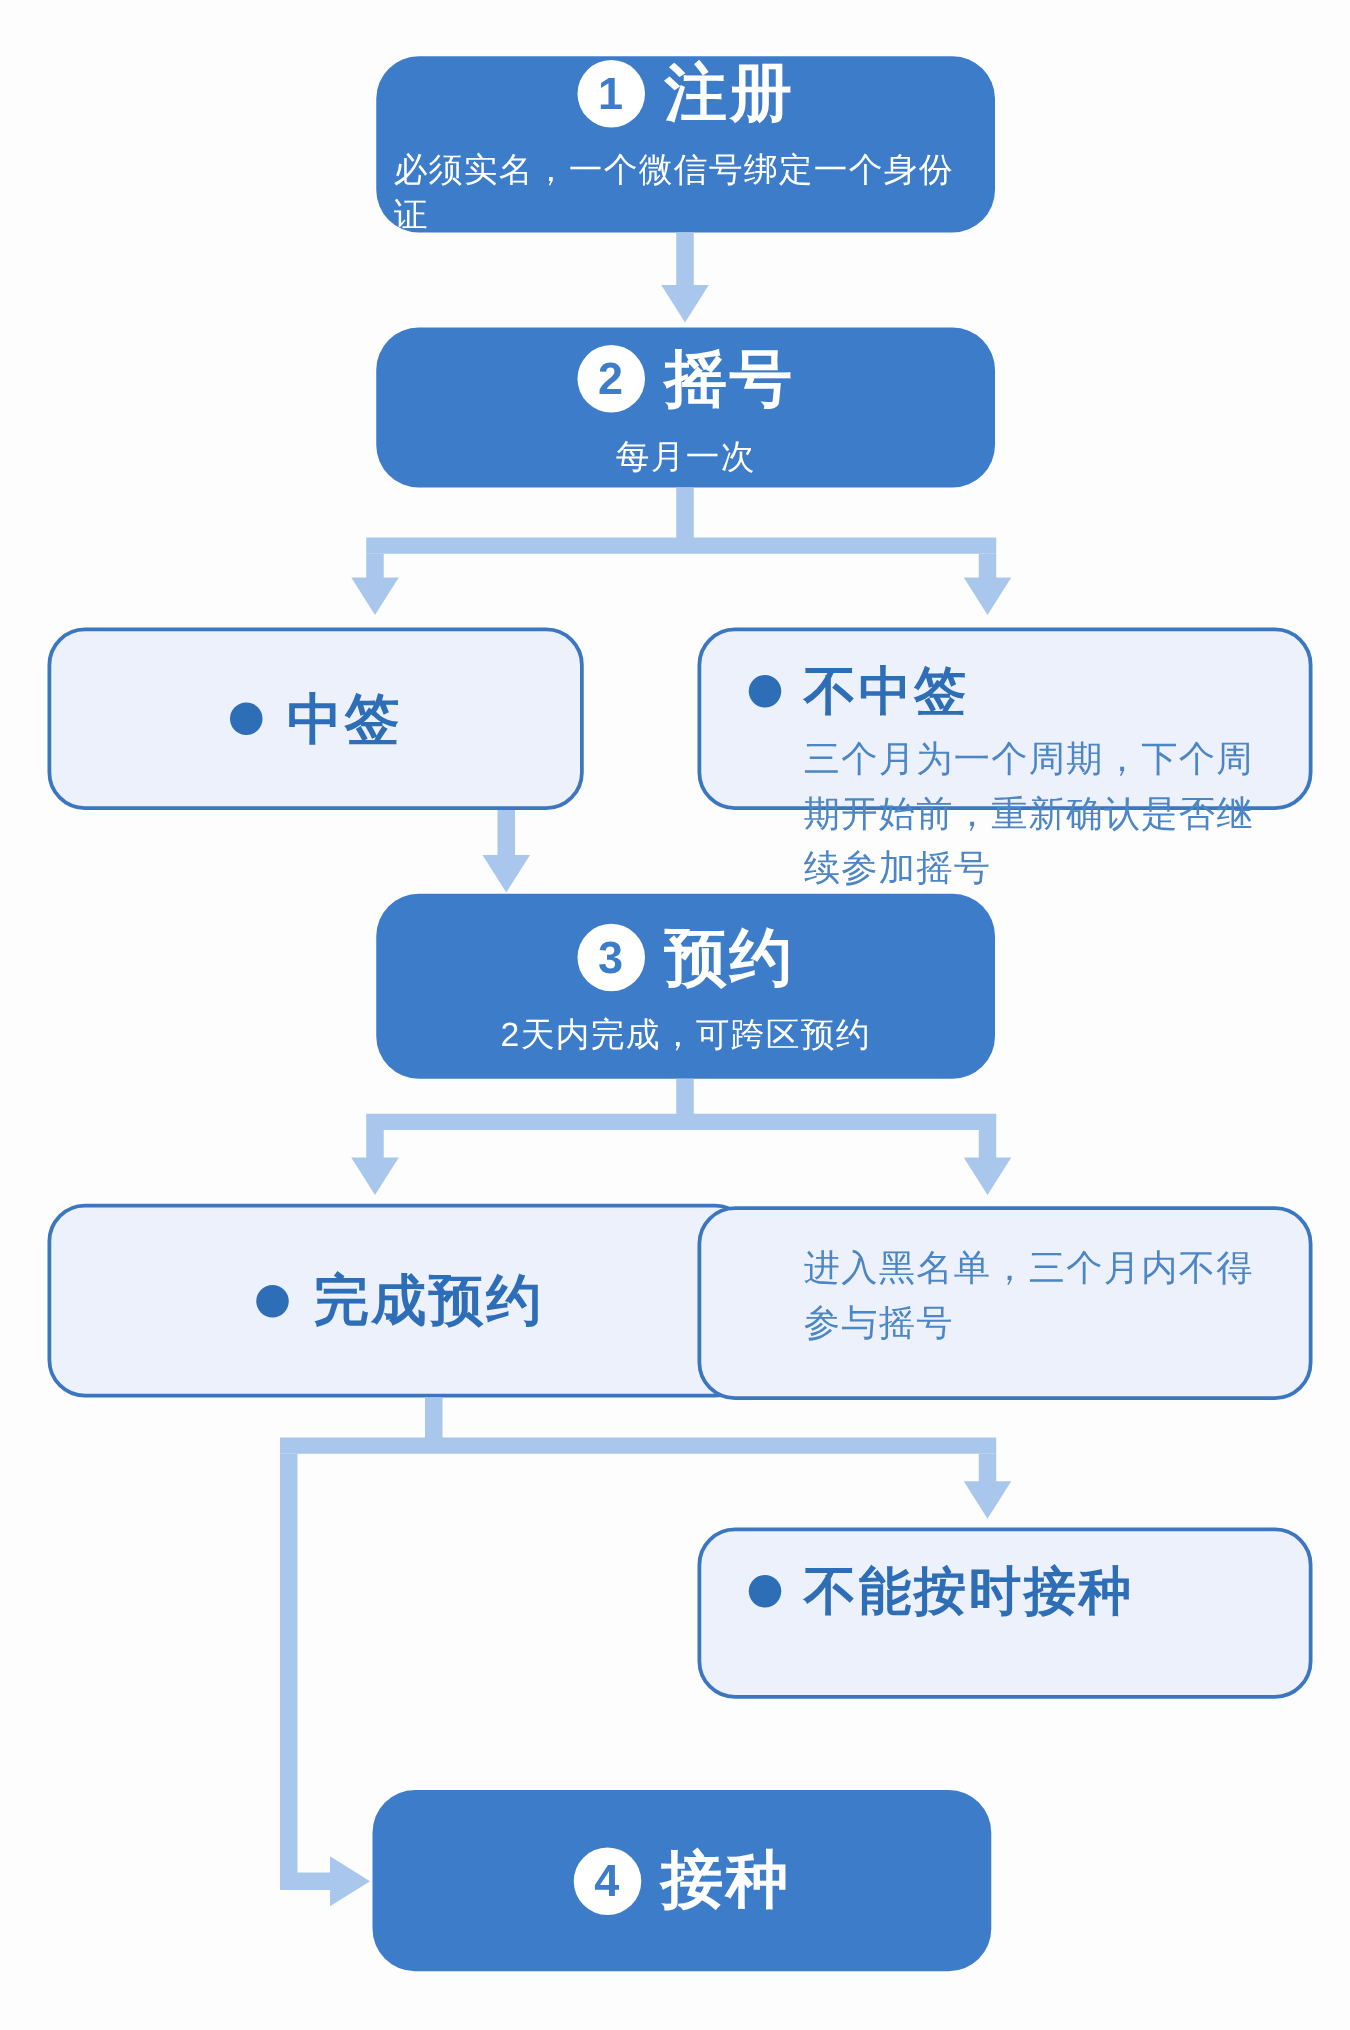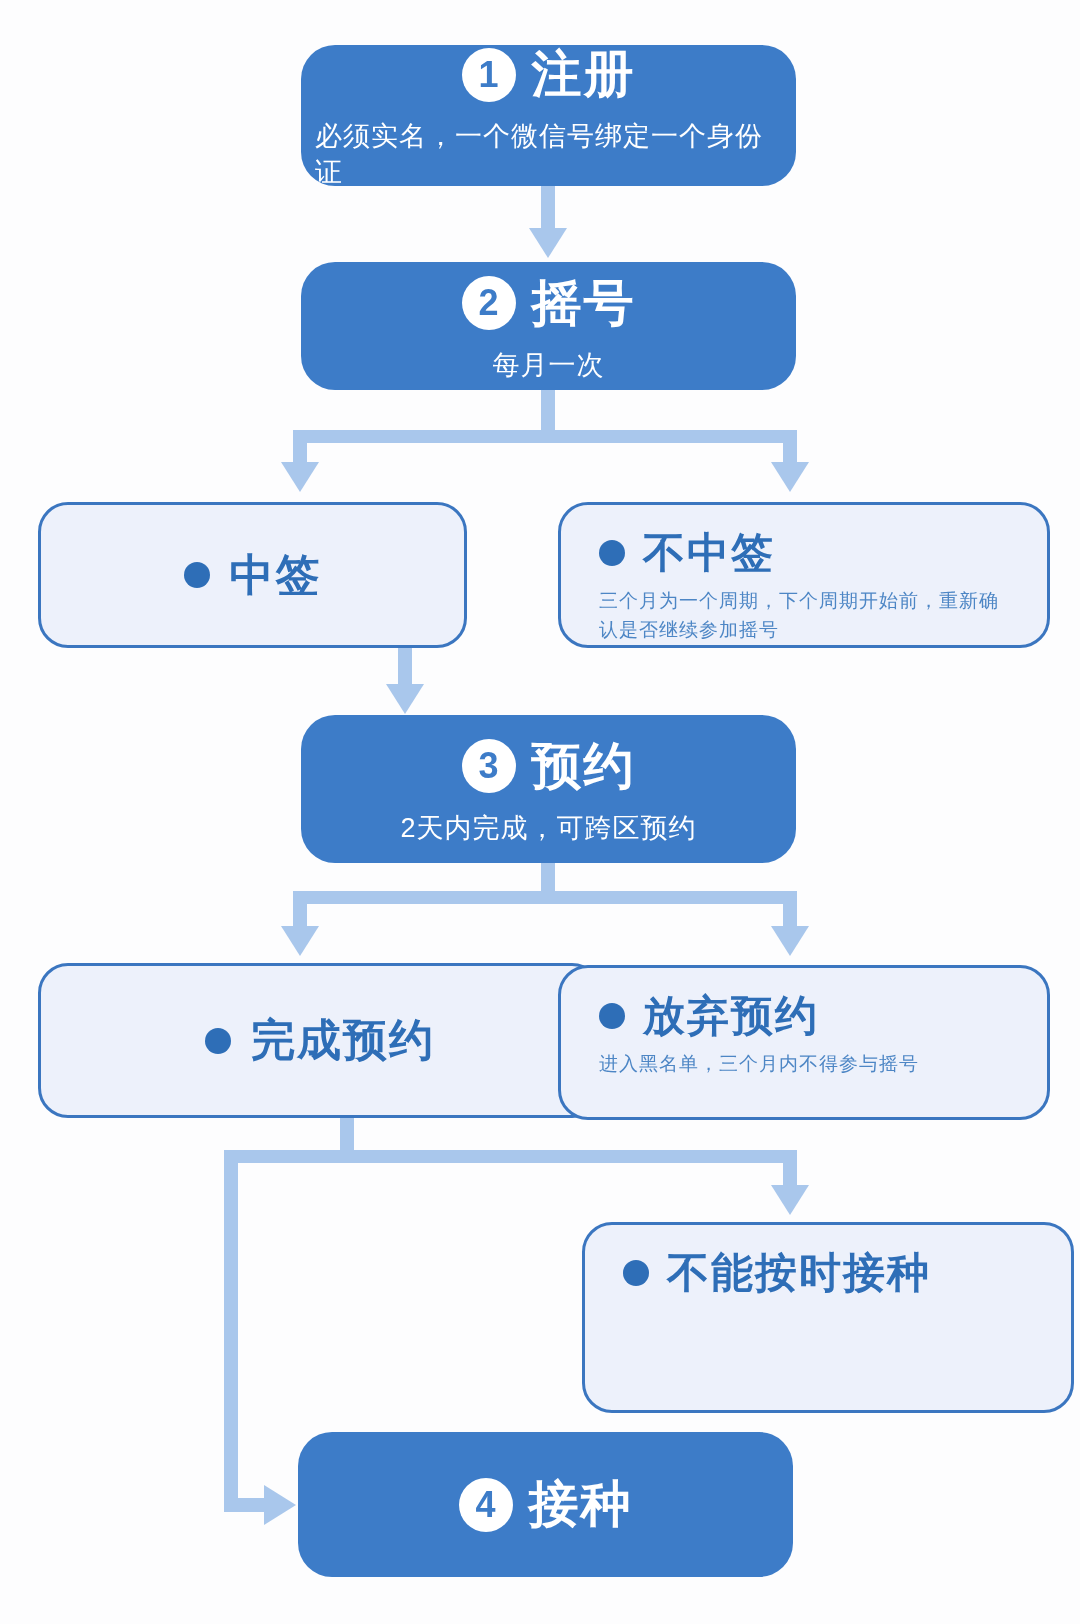--- a/index.html
+++ b/index.html
@@ -32,21 +32,21 @@
   .panel{
     position:absolute;background:var(--panel-fill);border:3px solid var(--panel-border);
     border-radius:30px;box-sizing:border-box;color:var(--title-blue);
   }
   .panel.centered{display:flex;align-items:center;justify-content:center;gap:20px;}
   .ptitle{font-size:44px;font-weight:bold;letter-spacing:2px;}
   .dot{width:26px;height:26px;border-radius:50%;background:var(--title-blue);flex:0 0 auto;}
   .panel.detailed{padding:20px 30px 0 38px;}
   .prow{display:flex;align-items:center;gap:18px;}
   .prow .ptitle{font-size:42px;}
-  .pdesc{margin-top:6px;font-size:19px;line-height:1.5;color:var(--desc-blue);letter-spacing:1px;}
+  .pdesc{margin-left:44px;margin-top:6px;font-size:29px;line-height:1.5;color:var(--desc-blue);letter-spacing:1px;}
   
   .conn{position:absolute;background:var(--conn);}
   .head-down{
     position:absolute;width:0;height:0;
     border-left:19px solid transparent;border-right:19px solid transparent;
     border-top:30px solid var(--conn);
   }
   .head-right{
     position:absolute;width:0;height:0;
     border-top:20px solid transparent;border-bottom:20px solid transparent;
@@ -114,36 +114,32 @@
   <div class="conn" style="left:783px;top:904px;width:14px;height:24px;"></div>
   <div class="head-down" style="left:281px;top:926px;"></div>
   <div class="head-down" style="left:771px;top:926px;"></div>
 
   <div class="panel centered" style="left:38px;top:963px;width:564px;height:155px;">
     <span class="dot"></span>
     <span class="ptitle">完成预约</span>
   </div>
 
   <div class="panel detailed" style="left:558px;top:965px;width:492px;height:155px;">
-    <div class="prow">
-      <span class="dot"></span>
-      <span class="ptitle">放弃预约</span>
-    </div>
     <div class="pdesc">进入黑名单，三个月内不得参与摇号</div>
   </div>
 
   <div class="conn" style="left:340px;top:1118px;width:14px;height:34px;"></div>
   <div class="conn" style="left:224px;top:1150px;width:573px;height:13px;"></div>
   <div class="conn" style="left:783px;top:1163px;width:14px;height:24px;"></div>
   <div class="head-down" style="left:771px;top:1185px;"></div>
   <div class="conn" style="left:224px;top:1163px;width:14px;height:349px;"></div>
   <div class="conn" style="left:224px;top:1498px;width:42px;height:14px;"></div>
   <div class="head-right" style="left:264px;top:1485px;"></div>
 
-  <div class="panel detailed" style="left:582px;top:1222px;width:492px;height:191px;">
+  <div class="panel detailed" style="left:558px;top:1222px;width:492px;height:137px;">
     <div class="prow">
       <span class="dot"></span>
       <span class="ptitle">不能按时接种</span>
     </div>
   </div>
 
   <div class="bluebox" style="top:1432px;height:145px;left:298px;">
     <div class="btitle">
       <span class="numcircle">4</span>
       <span>接种</span>

